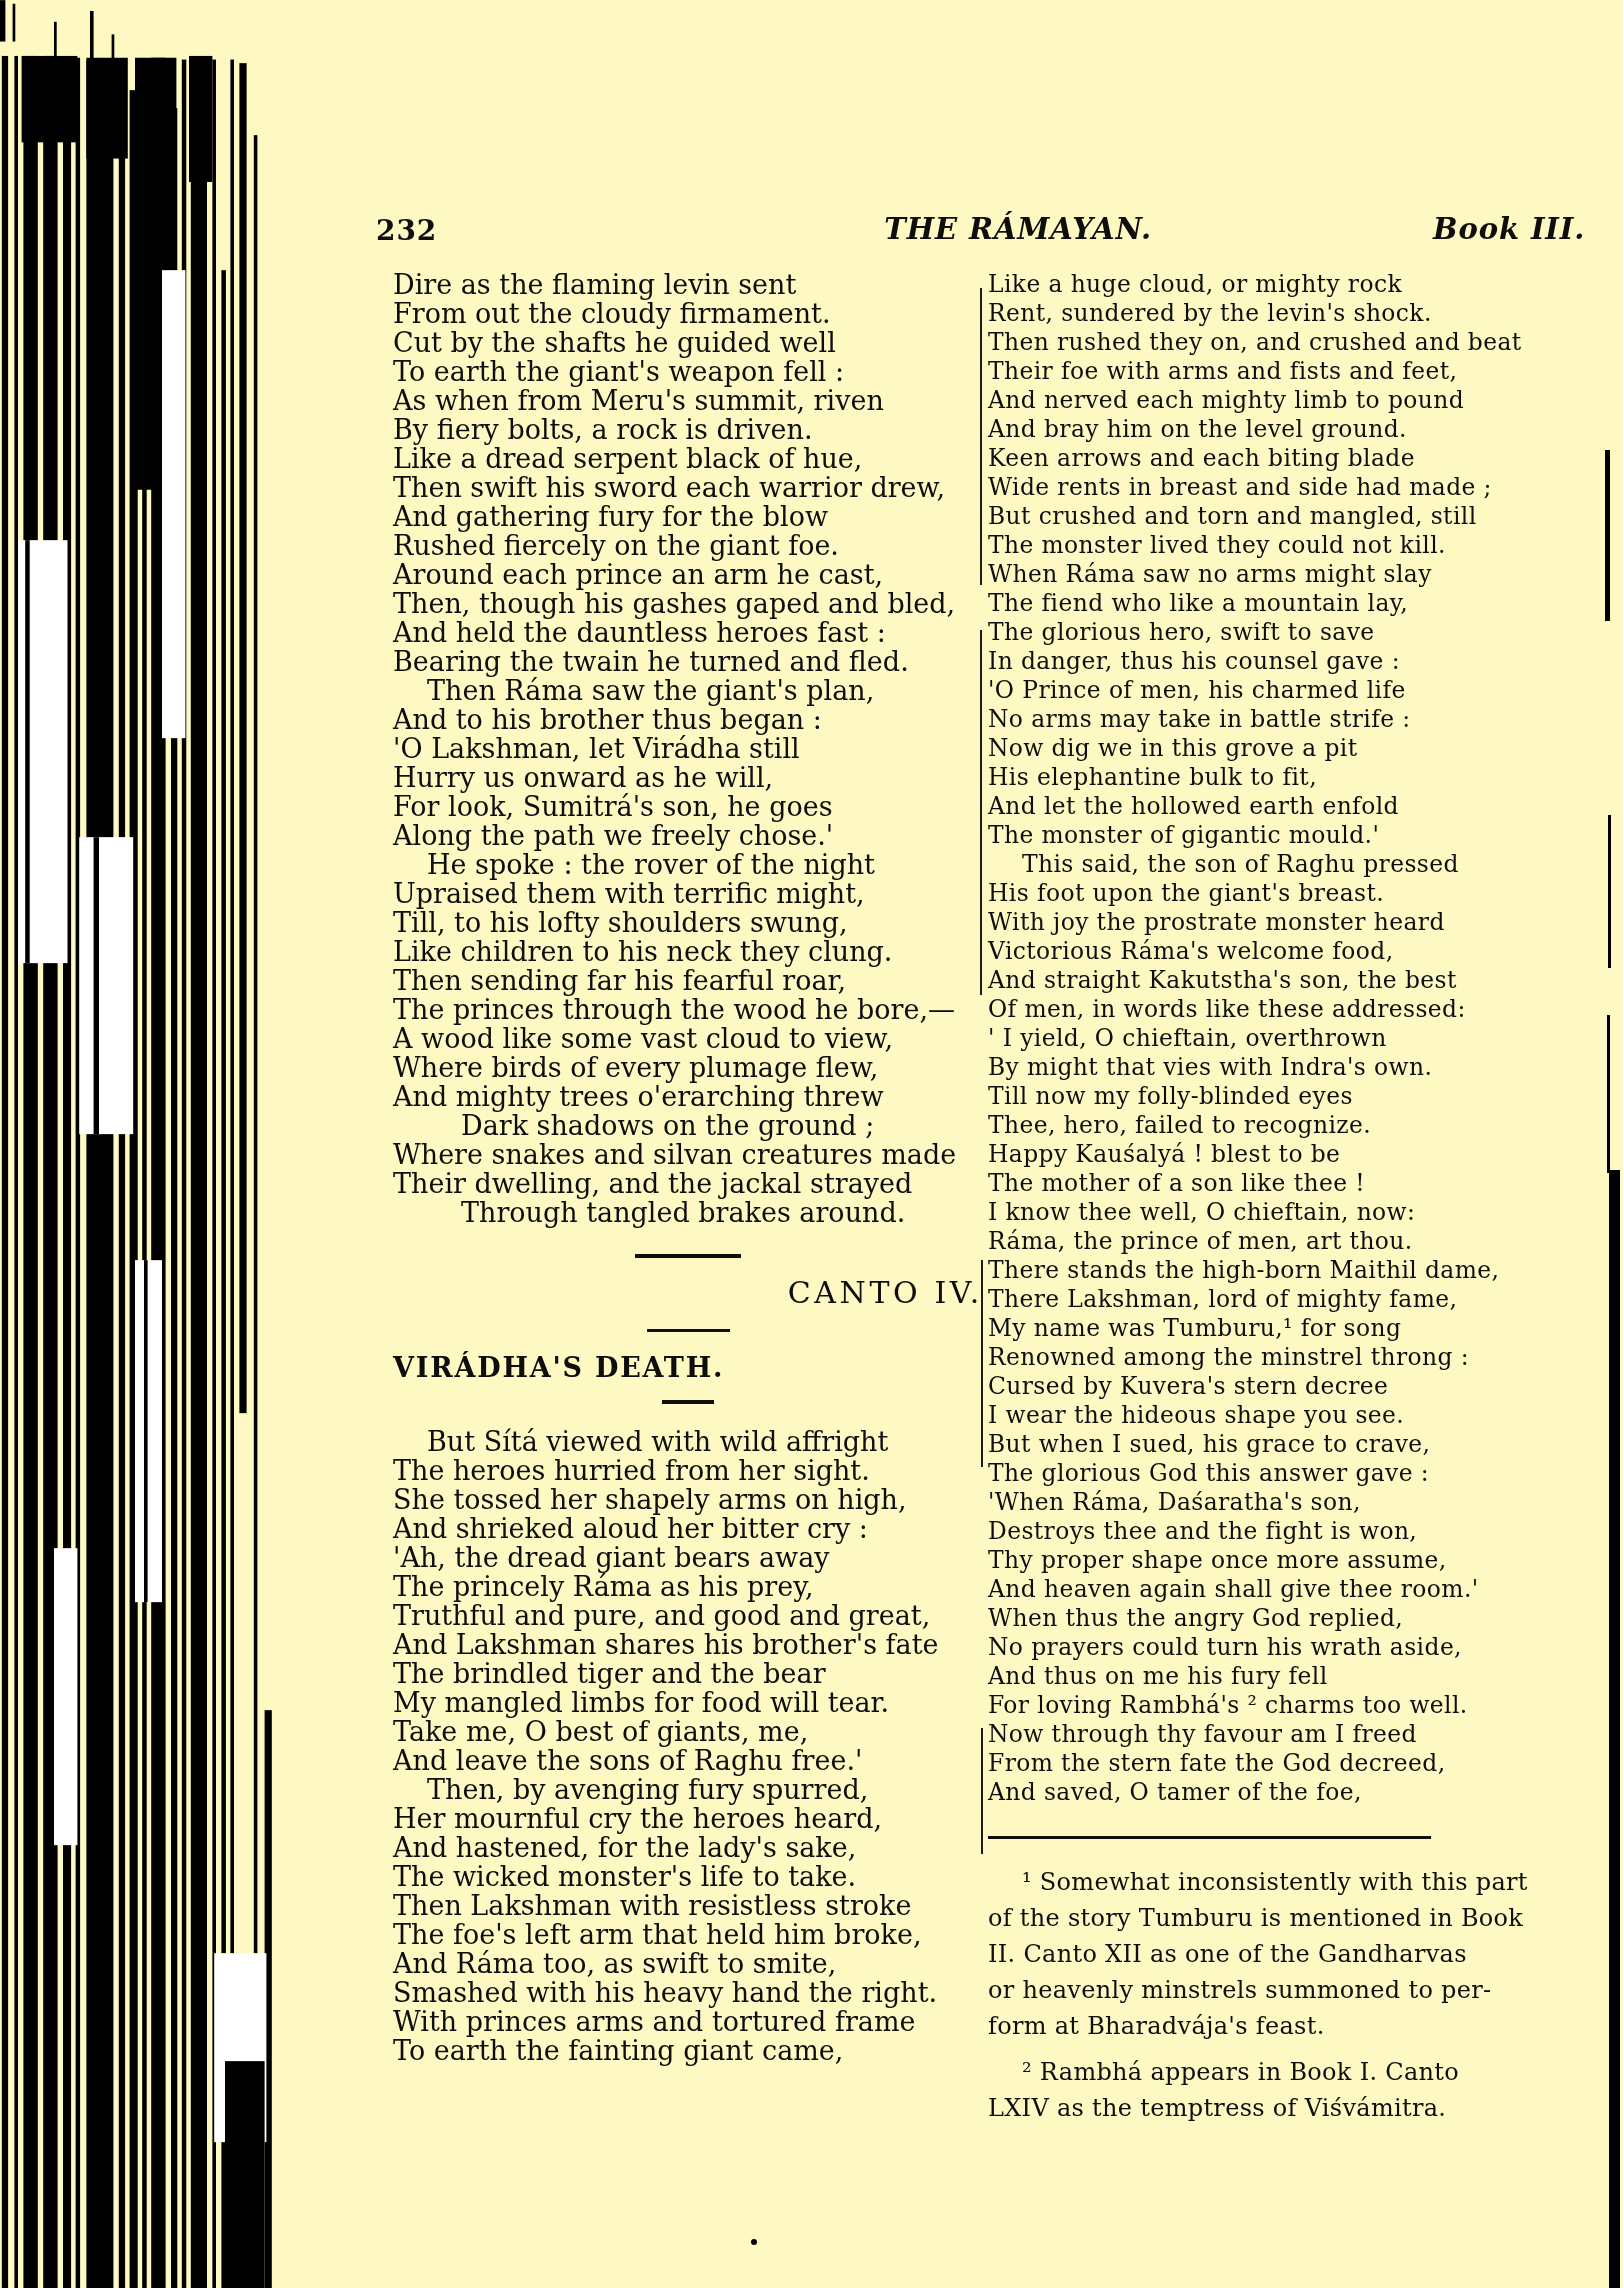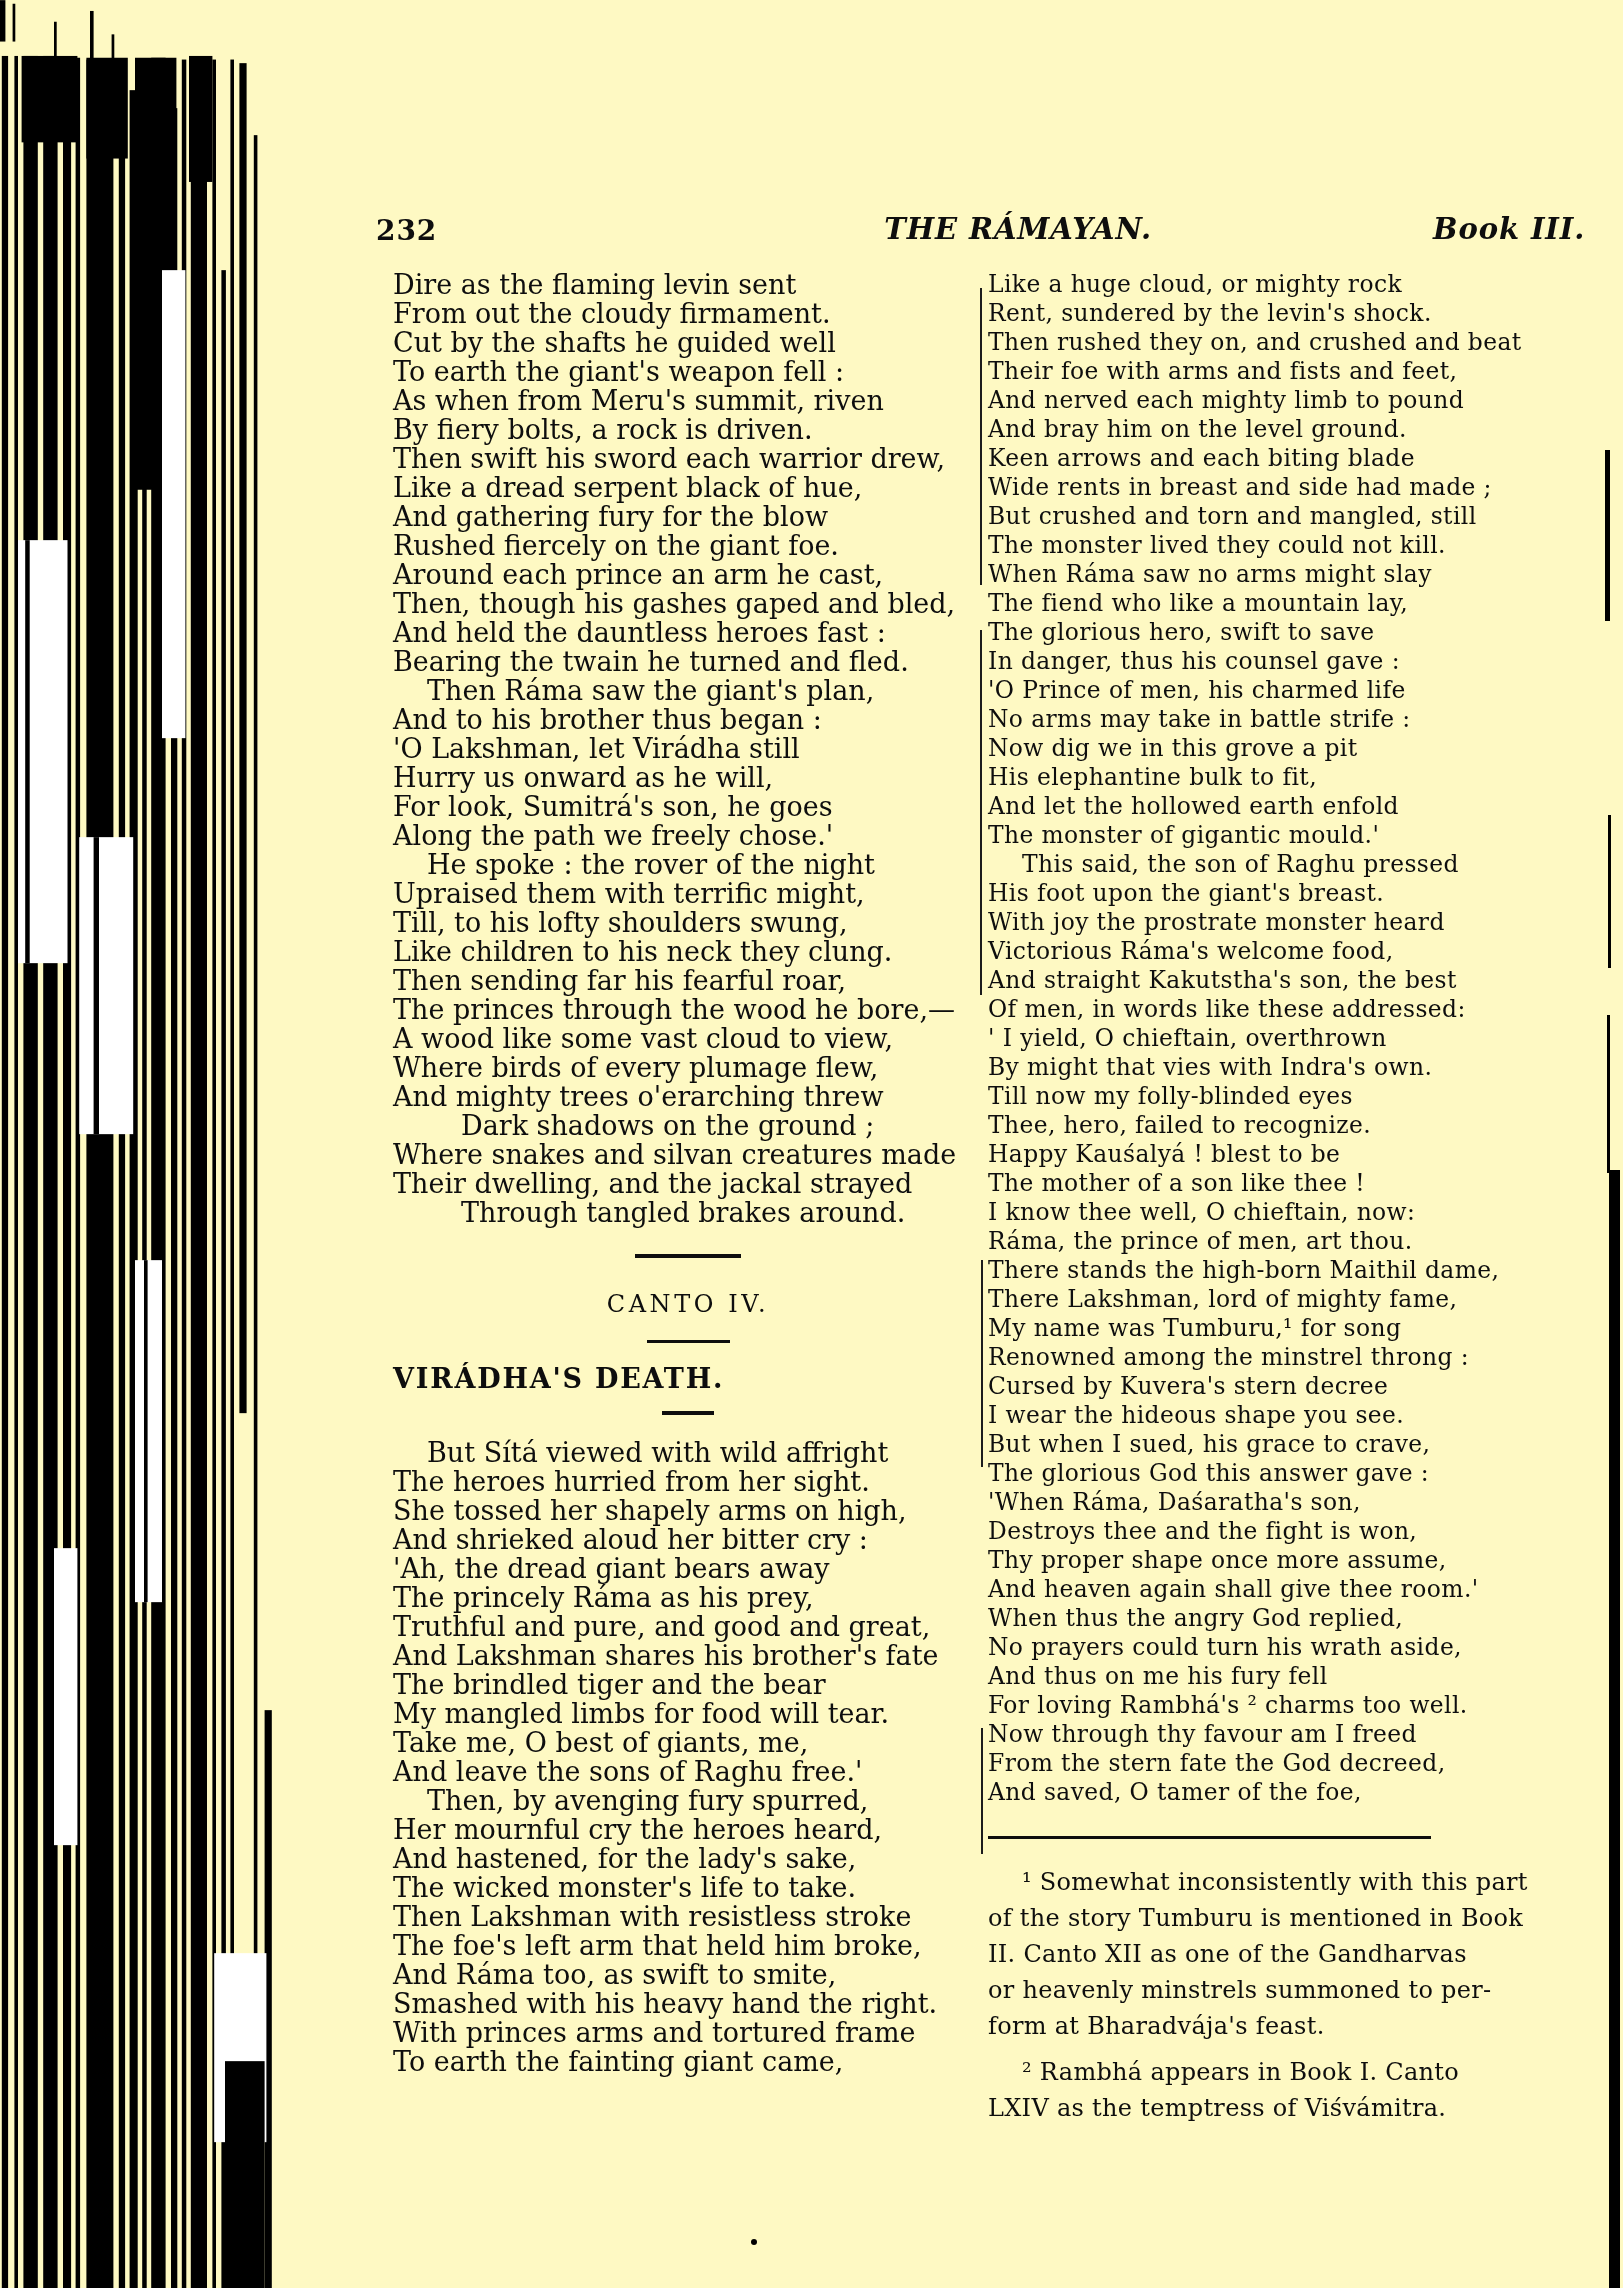--- a/index.html
+++ b/index.html
@@ -18,21 +18,21 @@
   .col-left .vline{font-size:27px;line-height:29px;}
   .col-right .vline{font-size:23.4px;line-height:29px;letter-spacing:0.4px;}
   .i0{padding-left:0;}
   .i1{padding-left:34px;}
   .i2{padding-left:68px;}
   
   .rule{background:#0e0e0e;height:3.6px;margin-left:auto;margin-right:auto;}
   .rule-long{width:106px;margin-top:27px;}
   .rule-med{width:83px;margin-top:18px;}
   .rule-short{width:52px;margin-top:16px;}
-  .canto-title{margin-top:28px;text-align:center;font-size:24px;letter-spacing:3.6px;line-height:36px;}
+  .canto-title{margin-top:17px;text-align:right;font-size:30px;letter-spacing:3.6px;line-height:36px;}
   .canto-subtitle{margin-top:20px;font-size:27px;font-weight:bold;letter-spacing:1.8px;line-height:32px;}
   .stanza2{margin-top:23.4px;}
   
   .footnote-rule{background:#0e0e0e;height:2.7px;width:443px;margin-top:29px;}
   .footnote{margin-top:25px;}
   .footnote .vline{font-size:24px;line-height:36px;letter-spacing:0.3px;}
   .footnote + .footnote{margin-top:10.8px;}
   
   .gutter{position:absolute;left:0;top:0;}
   .artifact{position:absolute;background:#000;}
@@ -108,22 +108,22 @@
   <div class="book-label">Book III.</div>
 
   <div class="col col-left">
     <div>
         <div class="vline i0">Dire as the flaming levin sent</div>
         <div class="vline i0">From out the cloudy firmament.</div>
         <div class="vline i0">Cut by the shafts he guided well</div>
         <div class="vline i0">To earth the giant's weapon fell :</div>
         <div class="vline i0">As when from Meru's summit, riven</div>
         <div class="vline i0">By fiery bolts, a rock is driven.</div>
+        <div class="vline i0">Like a dread serpent black of hue,</div>
         <div class="vline i0">Then swift his sword each warrior drew,</div>
-        <div class="vline i0">Like a dread serpent black of hue,</div>
         <div class="vline i0">And gathering fury for the blow</div>
         <div class="vline i0">Rushed fiercely on the giant foe.</div>
         <div class="vline i0">Around each prince an arm he cast,</div>
         <div class="vline i0">Then, though his gashes gaped and bled,</div>
         <div class="vline i0">And held the dauntless heroes fast :</div>
         <div class="vline i0">Bearing the twain he turned and fled.</div>
         <div class="vline i1">Then Ráma saw the giant's plan,</div>
         <div class="vline i0">And to his brother thus began :</div>
         <div class="vline i0">'O Lakshman, let Virádha still</div>
         <div class="vline i0">Hurry us onward as he will,</div>

